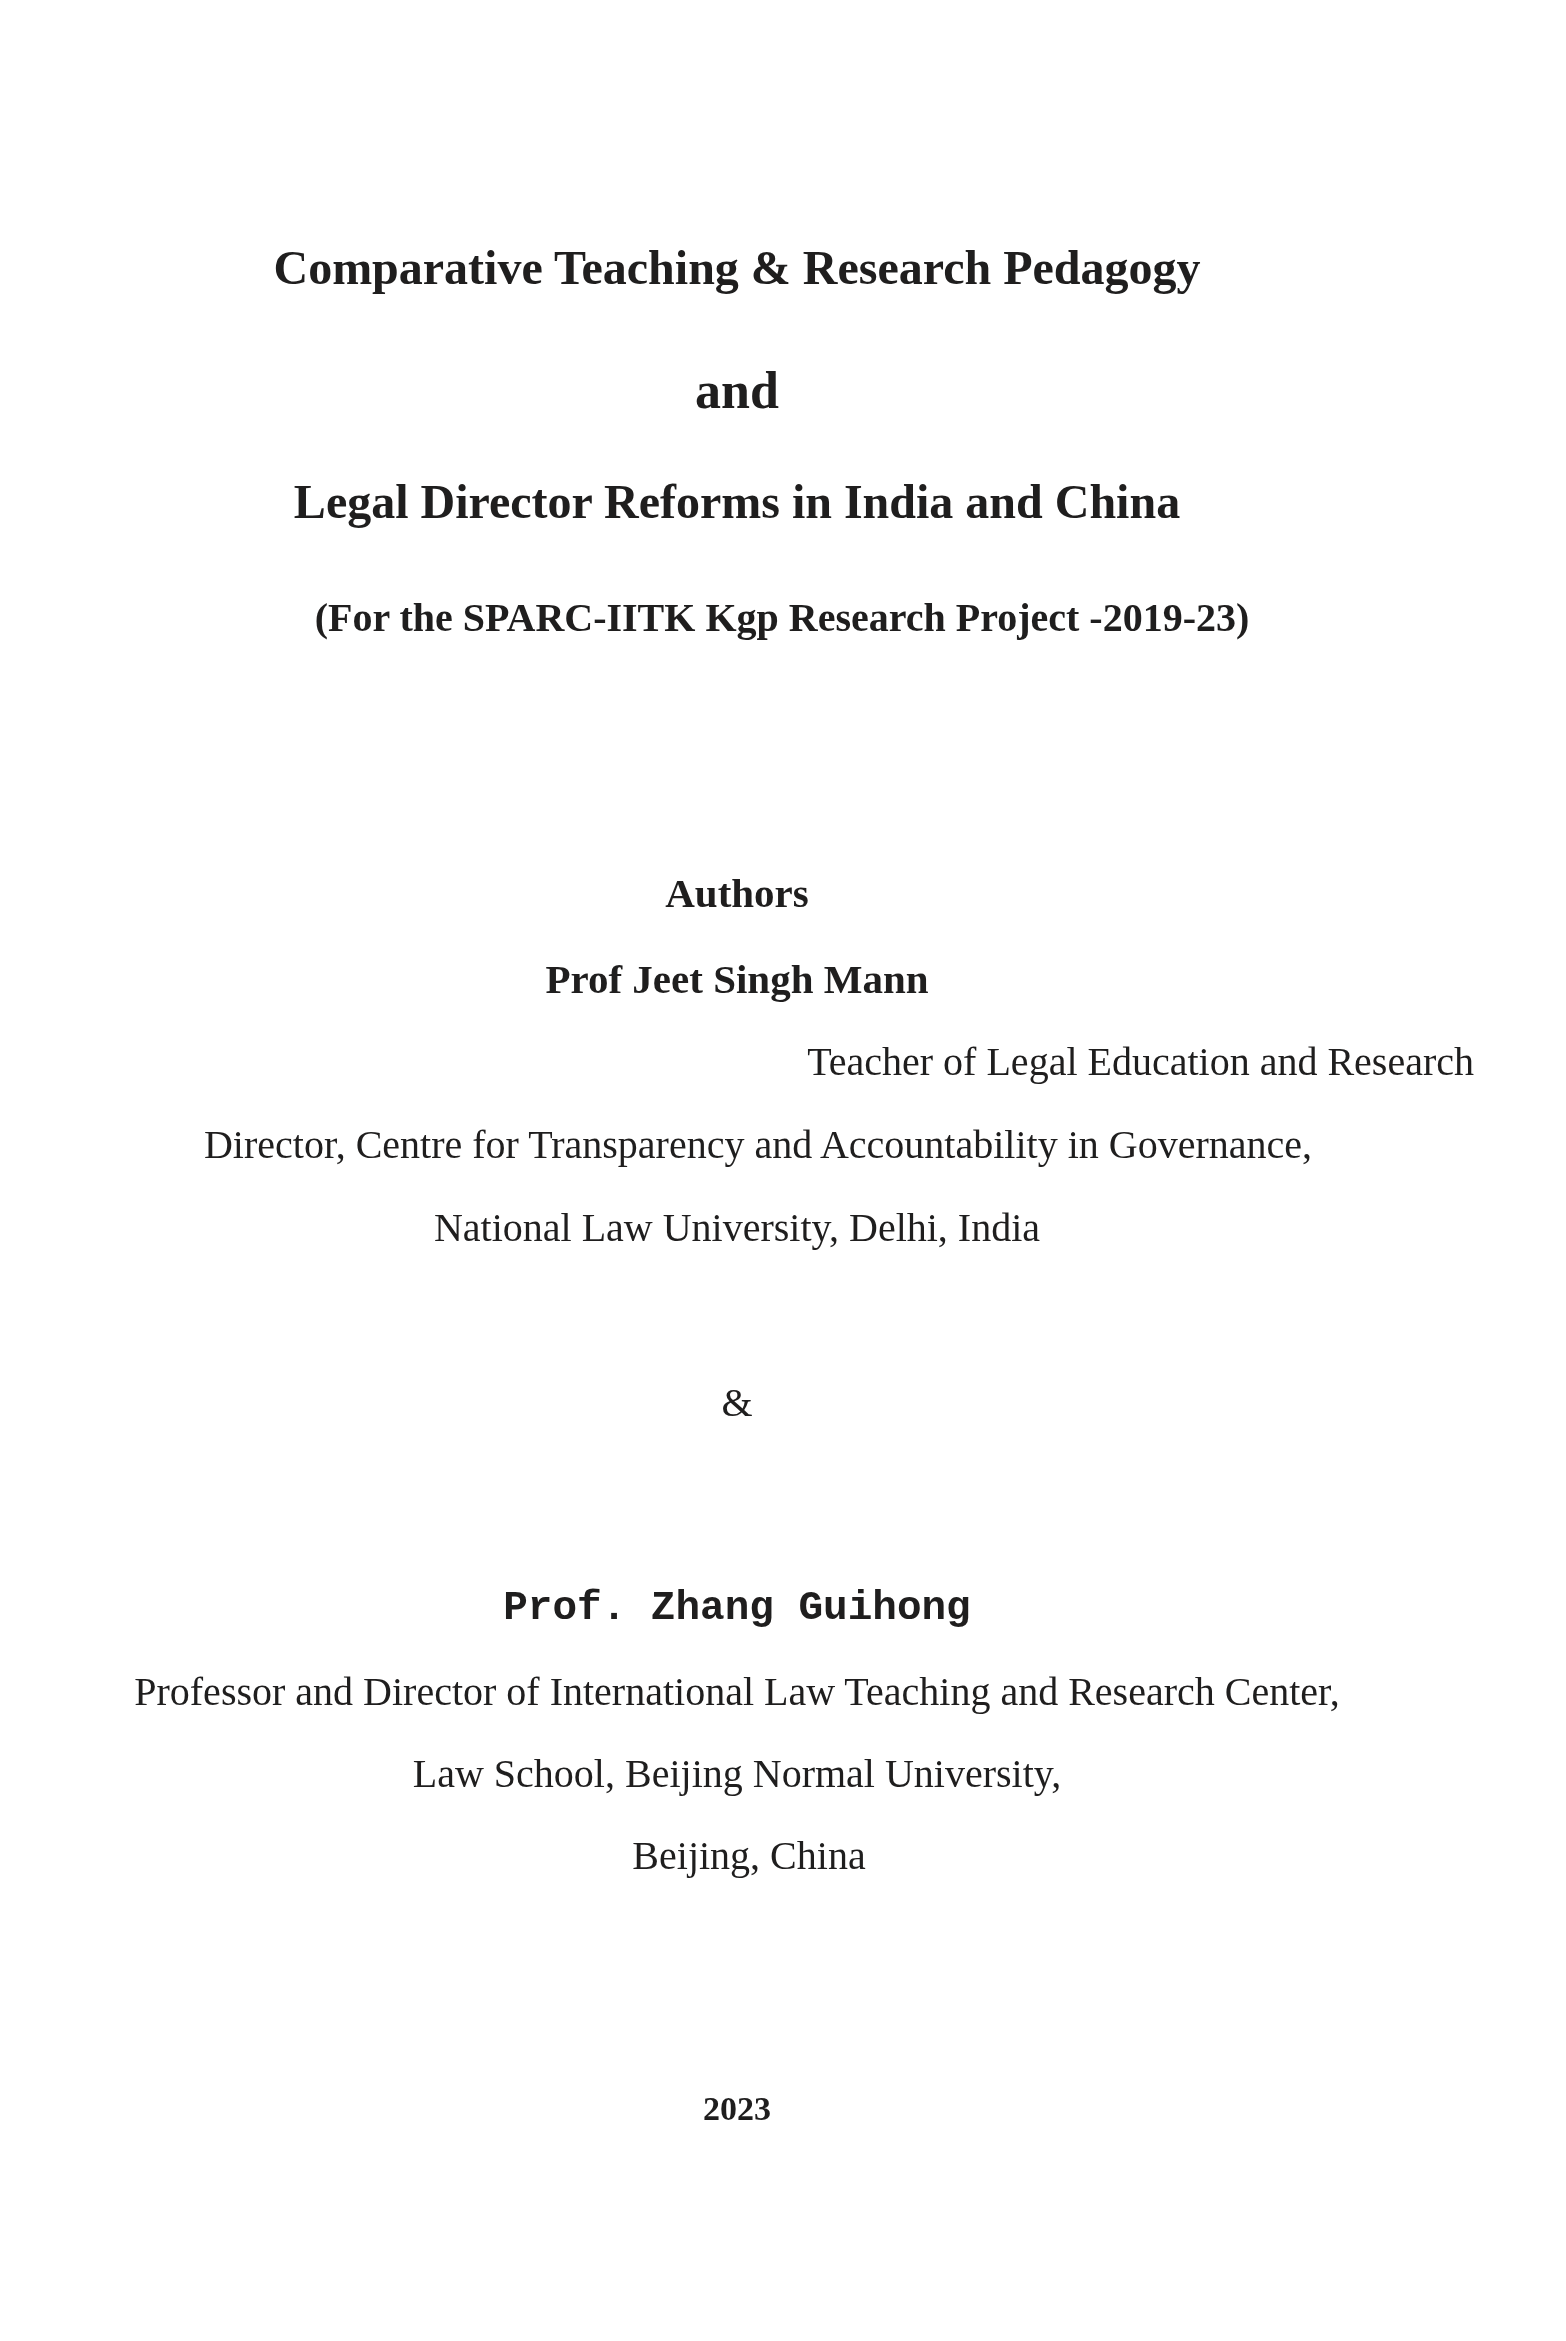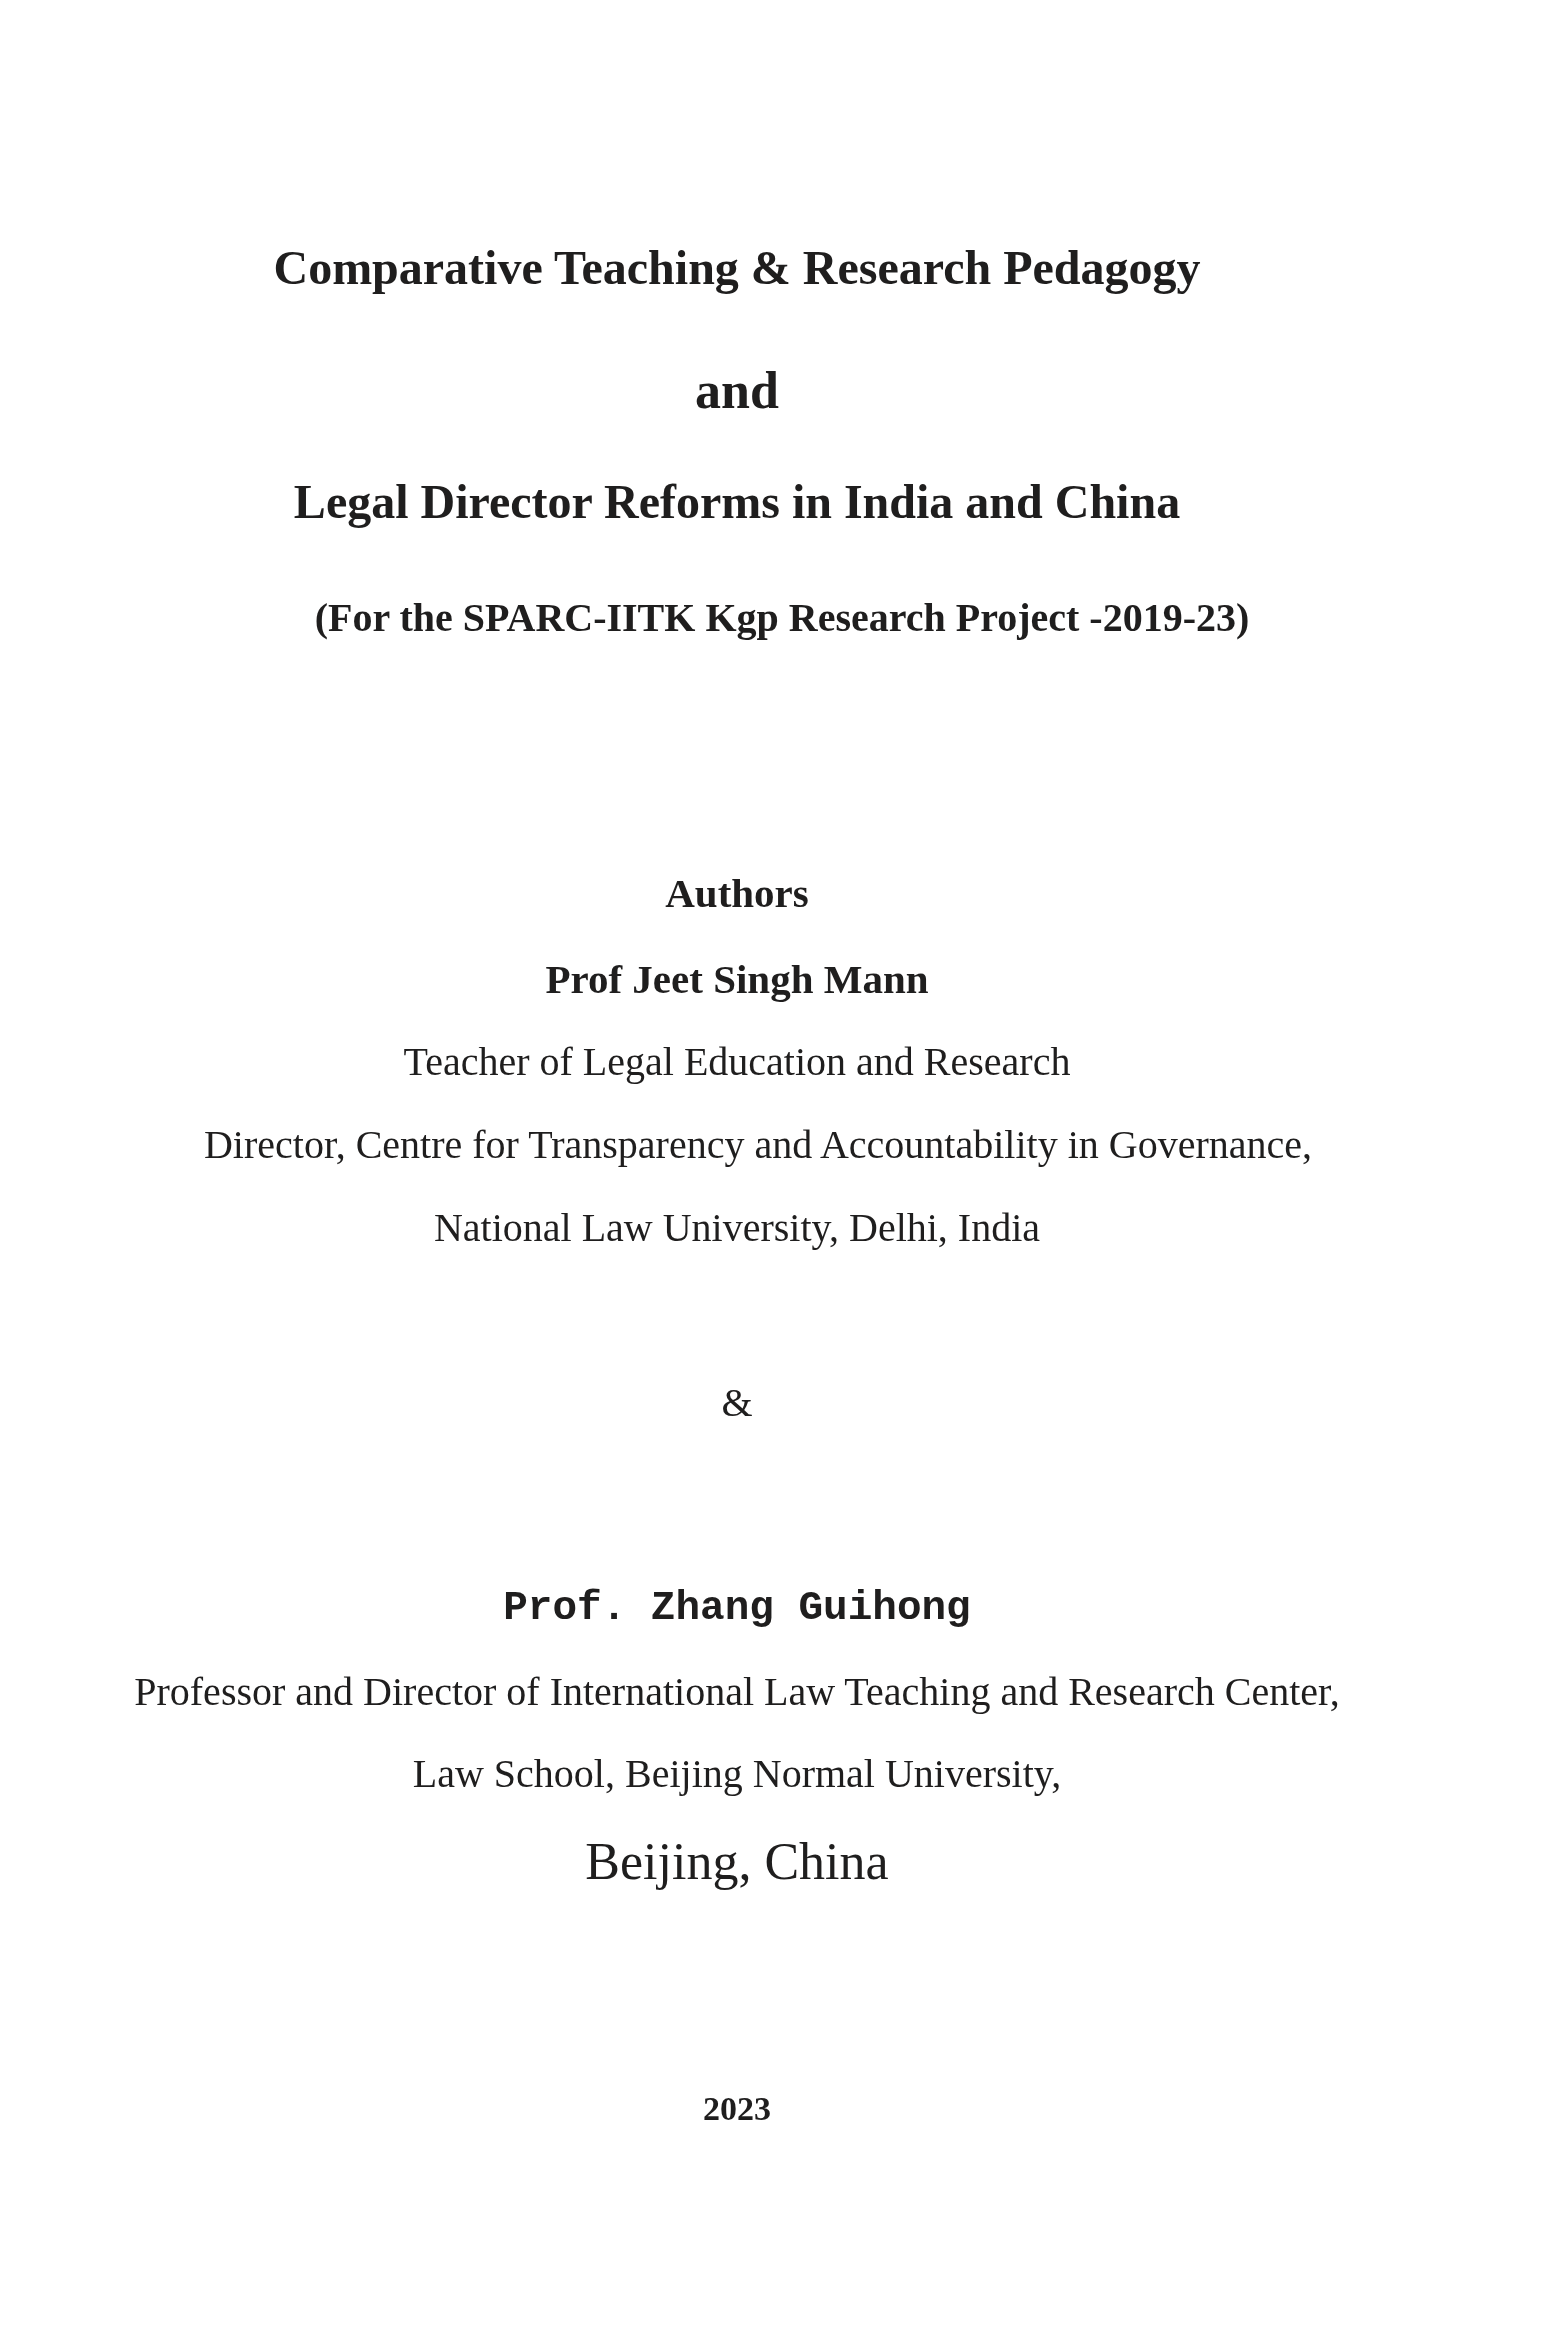--- a/index.html
+++ b/index.html
@@ -34,28 +34,28 @@
 
   
   .title-1    { top: 244px;  font-size: 48px; }
   .title-and  { top: 365px;  font-size: 52px; }
   .title-2    { top: 478px;  font-size: 48px; }
   .subtitle   { top: 598px; font-size: 40px; padding-left: 45px; }
 
   
   .authors-heading { top: 873px; font-size: 41px; }
   .a1-name    { top: 959px; font-size: 41px; }
-  .a1-role    { top: 1042px; font-size: 40px; }
+  .a1-role    { top: 1042px; font-size: 40px; text-align: right; }
   .a1-aff1    { top: 1125px; font-size: 40px; padding-left: 21px; }
   .a1-aff2    { top: 1208px; font-size: 40px; }
   .amp        { top: 1383px; font-size: 40px; }
   .a2-name    { top: 1588px; font-size: 41px; font-family: Liberation Mono, monospace; }
   .a2-role    { top: 1672px; font-size: 40px; }
   .a2-aff1    { top: 1754px; font-size: 40px; }
-  .a2-aff2    { top: 1836px; font-size: 52px; }
+  .a2-aff2    { top: 1836px; font-size: 40px; margin-left: 12px; }
 
   
   .year       { top: 2092px; font-size: 34px; text-align: center; }
 </style>
 </head>
 <body>
 
 <div class="page">
 
   <div>

